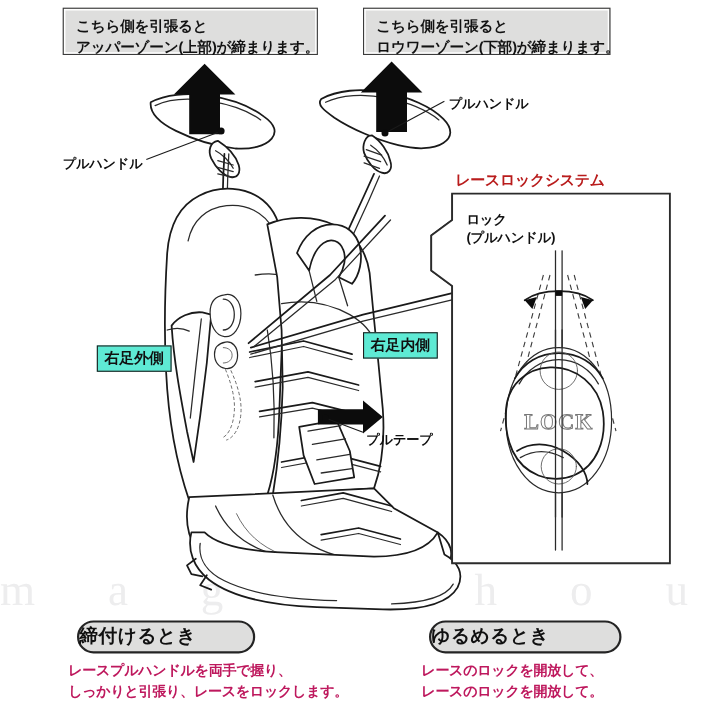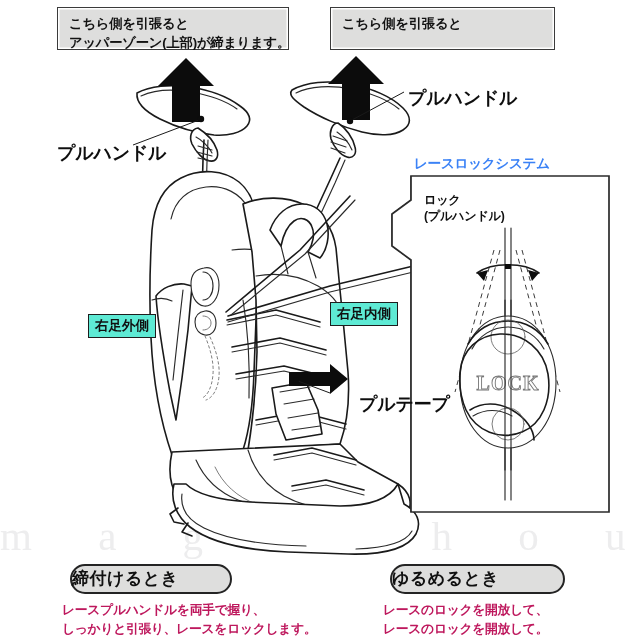--- a/index.html
+++ b/index.html
@@ -67,40 +67,40 @@
     color: #101010;
     white-space: nowrap;
     z-index: 6;
   }
   #label-outer { left: 88px;  top: 314px; }
   #label-inner { left: 330px; top: 302px; }
 
   
   .leaderlabel {
     position: absolute;
-    font-size: 18px;
+    font-size: 12px;
     font-weight: 700;
     color: #0e0e0e;
     white-space: nowrap;
     z-index: 6;
     letter-spacing: -0.2px;
     text-align: center;
   }
   #label-handle-left  { left: 57px;  top: 141px; }
   #label-handle-right { left: 408px; top: 86px; }
-  #label-pulltape     { left: 333px; top: 392px; margin-left: 26px; }
+  #label-pulltape     { left: 333px; top: 392px; }
 
   
   #panel-title {
     position: absolute;
     left: 414px;
     top: 155px;
     font-size: 13.6px;
     font-weight: 700;
-    color: #3b82f6;
+    color: #b91c1c;
     white-space: nowrap;
     z-index: 6;
     letter-spacing: -0.3px;
   }
   .panel-caption {
     position: absolute;
     font-size: 12.2px;
     font-weight: 700;
     color: #101010;
     line-height: 1.35;
@@ -373,20 +373,21 @@
     <circle class="dot" cx="296" cy="380" r="3"></circle>
   </svg>
 
   <div class="callout" id="callout-upper">
     <span class="ln">こちら側を引張ると</span>
     <span class="ln">アッパーゾーン(上部)が締まります。</span>
   </div>
 
   <div class="callout" id="callout-lower">
     <span class="ln">こちら側を引張ると</span>
+    <span class="ln">ロウワーゾーン(下部)が締まります。</span>
   </div>
 
   <div class="leaderlabel" id="label-handle-left">プルハンドル</div>
   <div class="leaderlabel" id="label-handle-right">プルハンドル</div>
   <div class="leaderlabel" id="label-pulltape">プルテープ</div>
 
   <div class="boxlabel" id="label-outer">右足外側</div>
   <div class="boxlabel" id="label-inner">右足内側</div>
 
   <div id="panel-title">レースロックシステム</div>

